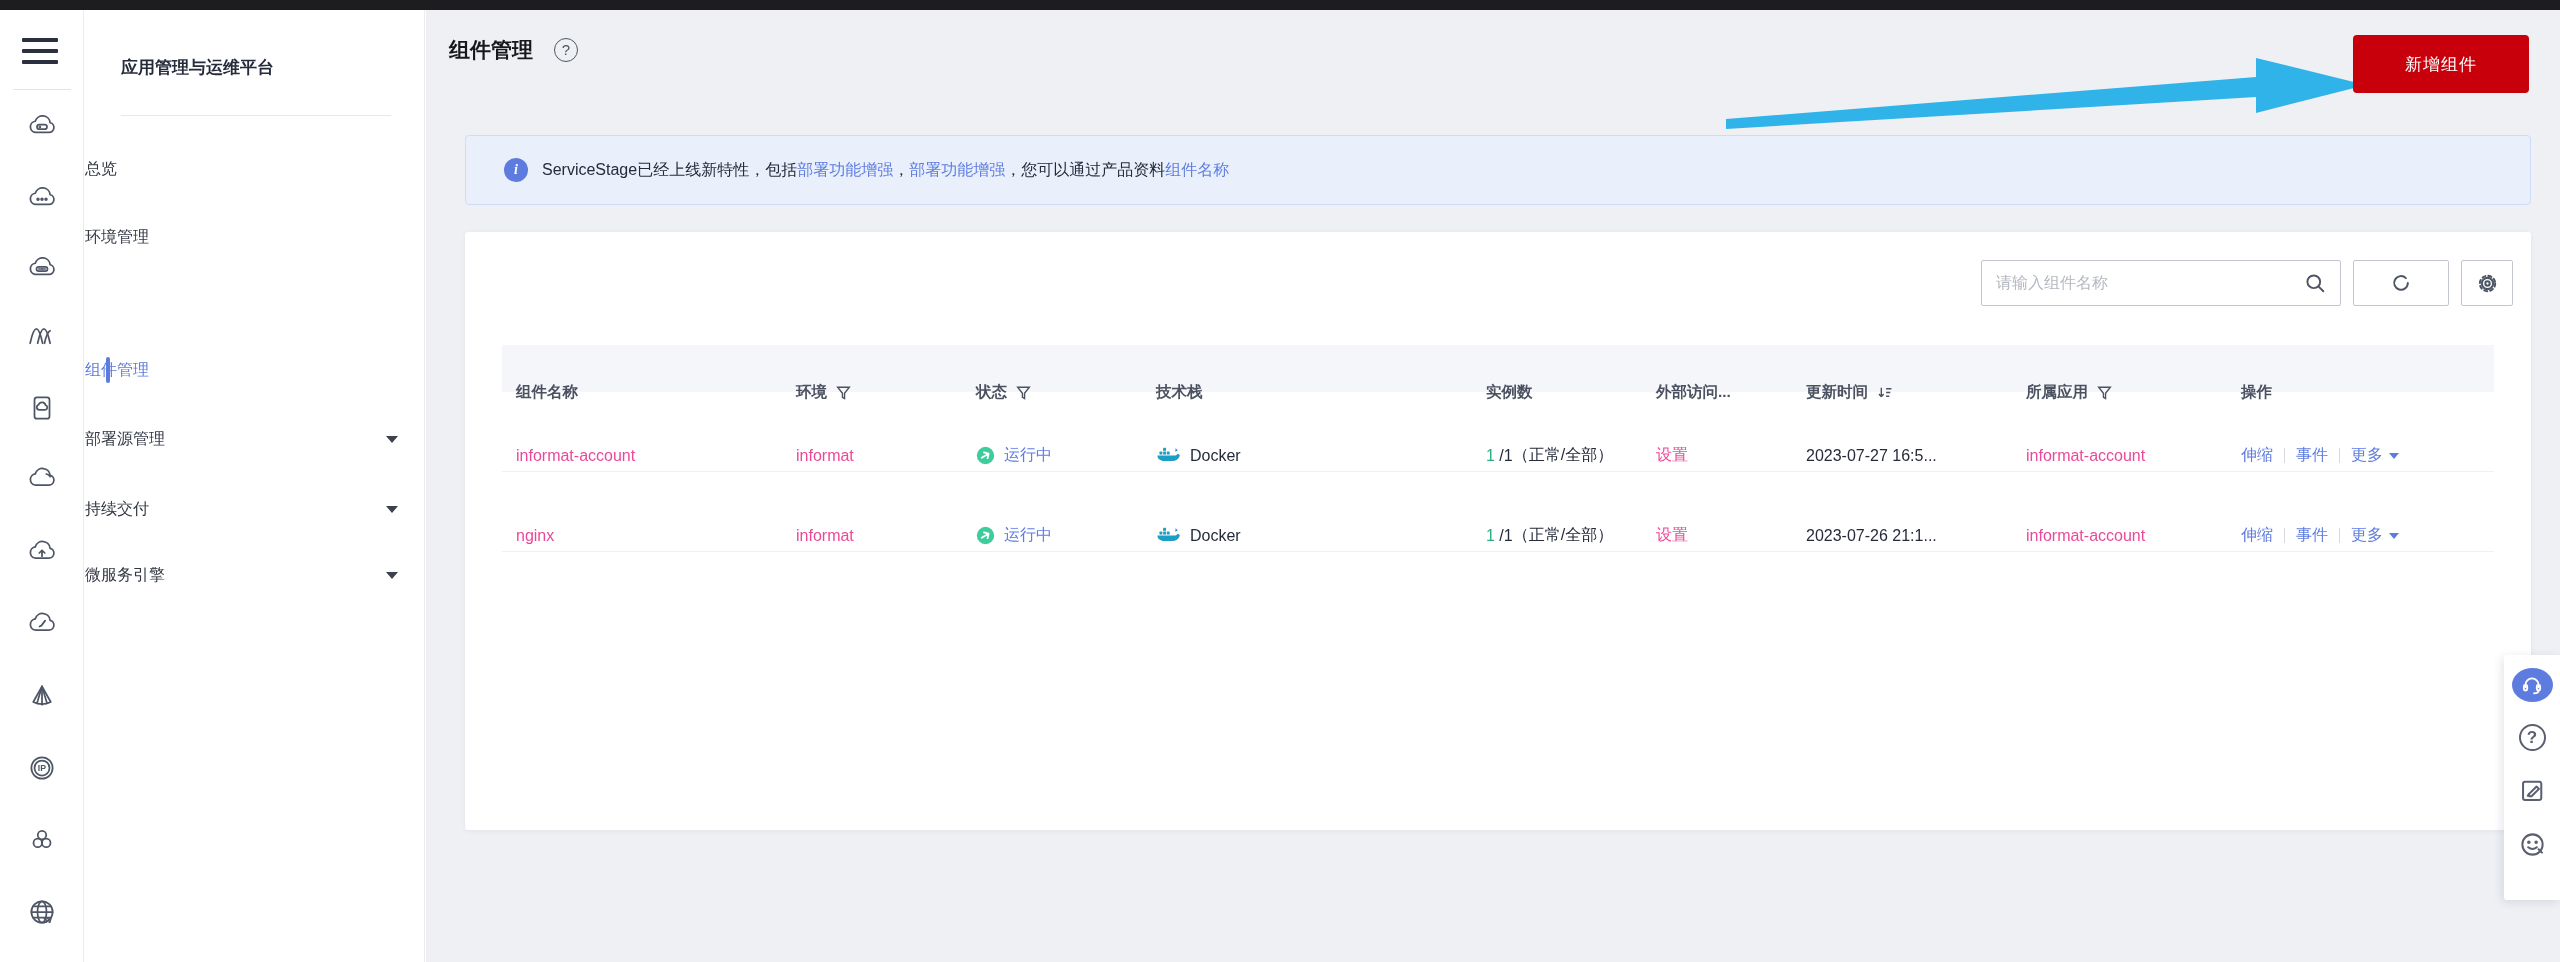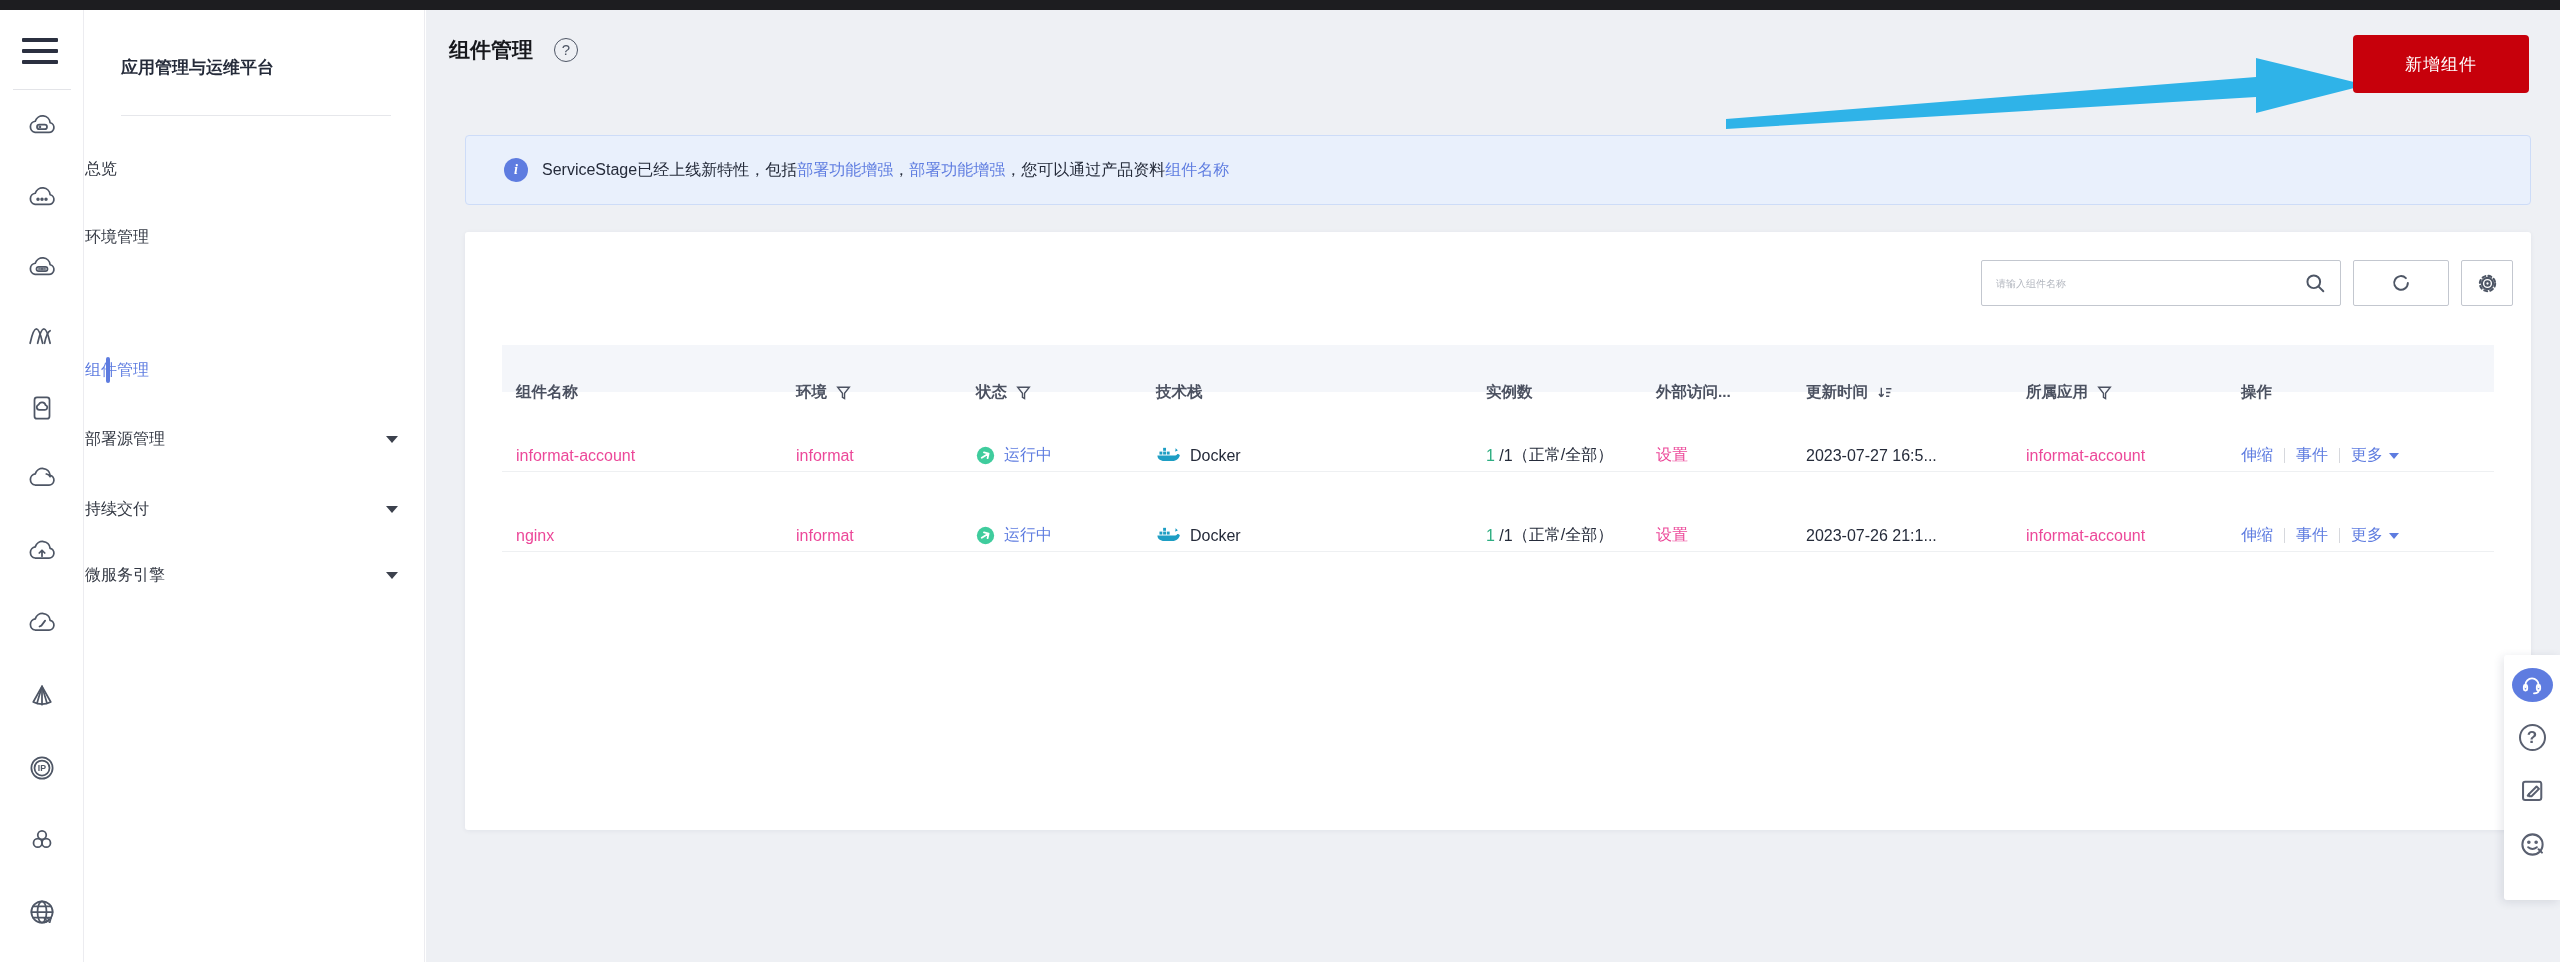--- a/index.html
+++ b/index.html
@@ -30,21 +30,21 @@
   .help-circ { position:absolute; left:128px; top:28px; width:24px; height:24px; border:1.6px solid #4e5665; border-radius:50%; color:#4e5665; font-size:15px; text-align:center; line-height:21px; cursor:pointer; }
   .add-btn { position:absolute; left:1927px; top:25px; width:176px; height:58px; background:#c7000b; color:#fff; font-size:17px; border:none; border-radius:4px; cursor:pointer; letter-spacing:1px; }
   .arrow-anno { position:absolute; left:1285px; top:28px; width:660px; height:100px; pointer-events:none; }
 
   .banner { position:absolute; left:39px; top:125px; width:2066px; height:70px; background:#e9f0fc; border:1px solid #cddcf8; border-radius:4px; display:flex; align-items:center; padding-left:38px; font-size:16px; }
   .info-ic { width:24px; height:24px; border-radius:50%; background:#5e7ce0; color:#fff; font-size:14px; font-weight:bold; text-align:center; line-height:24px; margin-right:14px; flex:none; font-family:"Liberation Serif",serif; font-style:italic; }
   .banner a { color:#5e7ce0; text-decoration:none; cursor:pointer; }
 
   .card { position:absolute; left:39px; top:222px; width:2066px; height:598px; background:#fff; border-radius:3px; box-shadow:0 1px 5px rgba(20,30,60,.06); }
   .search-box { position:absolute; top:28px; right:190px; width:360px; height:46px; border:1px solid #c3c7cf; border-radius:2px; background:#fff; display:flex; align-items:center; }
-  .search-box input { flex:1; border:none; outline:none; font-size:10px; padding:0 8px 0 14px; color:#252b3a; background:transparent; }
+  .search-box input { flex:1; border:none; outline:none; font-size:16px; padding:0 8px 0 14px; color:#252b3a; background:transparent; }
   .search-box input::placeholder { color:#b4b8c0; }
   .tool-btn { position:absolute; top:28px; height:46px; border:1px solid #c3c7cf; border-radius:2px; background:#fff; display:flex; align-items:center; justify-content:center; cursor:pointer; color:#4e5665; }
   .tool-btn svg { stroke:#4e5665; fill:none; stroke-width:1.6; stroke-linecap:round; }
   .refresh-btn { right:82px; width:96px; font-size:19px; }
   .gear-btn { right:18px; width:52px; }
 
   .thead { position:absolute; left:37px; top:113px; width:1992px; height:47px; background:#f4f6fa; display:flex; align-items:center; font-size:15.5px; color:#4b5160; font-weight:bold; }
   .trow { position:absolute; left:37px; width:1992px; height:80px; display:flex; align-items:center; font-size:16px; border-bottom:1px solid #eef0f2; }
   .c0{width:280px;} .c1{width:180px;} .c2{width:180px;} .c3{width:330px;} .c4{width:170px;}
   .c5{width:150px;} .c6{width:220px;} .c7{width:215px;} .c8{width:267px;}

